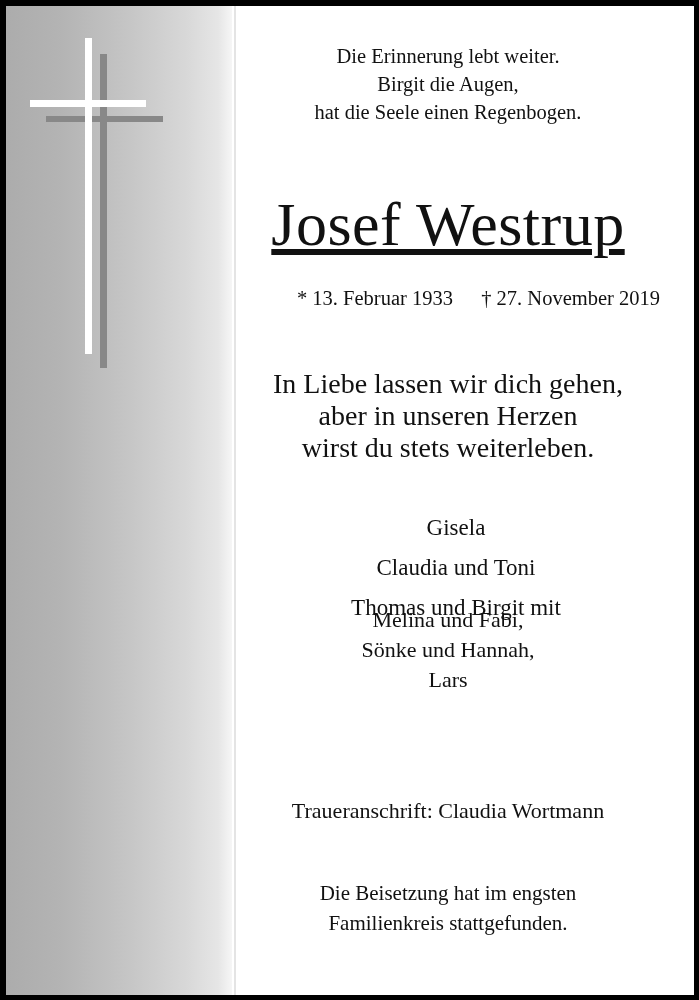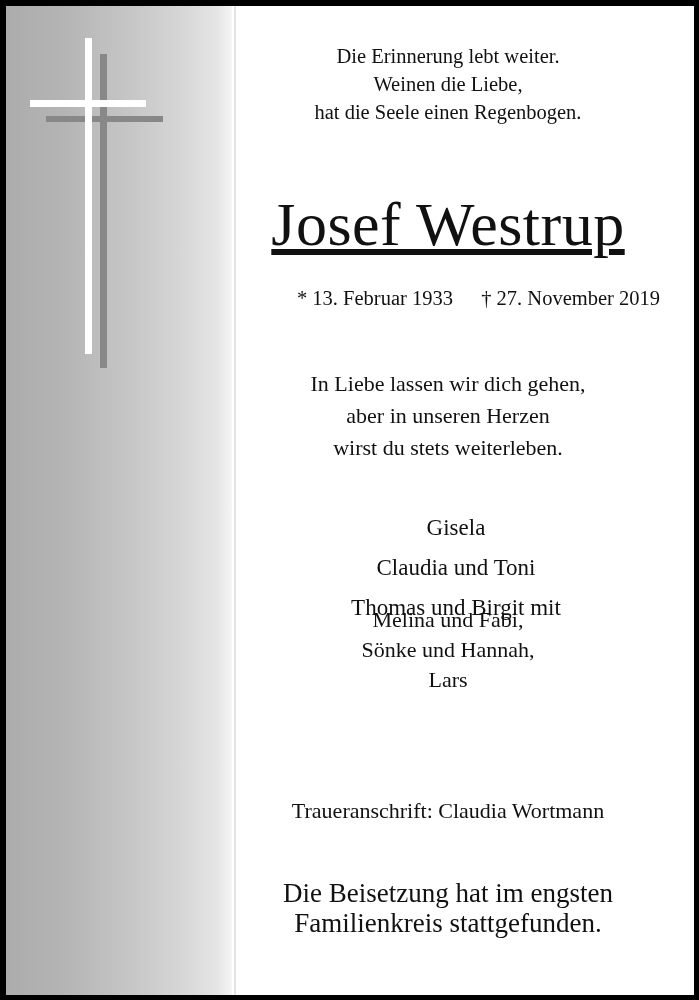--- a/index.html
+++ b/index.html
@@ -20,46 +20,46 @@
     .white { background: #fff; }
     .content {
       position: absolute; left: 230px; top: 0; width: 424px; height: 100%;
       font-family: "Liberation Serif", "DejaVu Serif", serif; color: #111; text-align: center;
     }
     .blk { position: absolute; left: 0; width: 100%; }
     .line { display: block; white-space: nowrap; }
     .verse { top: 36px; font-size: 20.5px; line-height: 28px; }
     .name { top: 182px; font-size: 62px; line-height: 72px; letter-spacing: 0.5px; text-decoration: underline; }
     .dates { top: 278px; font-size: 20.5px; line-height: 28px; left: -40px; width: calc(100% + 40px); text-align: right; }
-    .quote { top: 362px; font-size: 22px; line-height: 32px; }
+    .quote { top: 362px; font-size: 28px; line-height: 32px; }
     .fam1 { top: 502px; font-size: 23px; line-height: 40px; padding-left: 8px; }
     .fam2 { top: 586px; font-size: 22px; line-height: 30px; margin-top: 13px; }
     .addr { top: 790px; font-size: 22px; line-height: 30px; }
-    .burial { top: 872px; font-size: 27px; line-height: 30px; font-family: Liberation Serif, serif; }
+    .burial { top: 872px; font-size: 21px; line-height: 30px; font-family: Liberation Serif, serif; }
   </style>
 </head>
 <body>
 
 <div class="page">
   <div class="side">
     <div>
       <div class="bar gray" style="left:94px; top:48px; width:7px; height:314px;"></div>
       <div class="bar gray" style="left:40px; top:110px; width:117px; height:6px;"></div>
     </div>
     <div>
       <div class="bar white" style="left:79px; top:32px; width:7px; height:316px;"></div>
       <div class="bar white" style="left:24px; top:94px; width:116px; height:7px;"></div>
     </div>
   </div>
   <div class="side-line"></div>
 
   <div class="content">
     <div class="blk verse">
       <span class="line">Die Erinnerung lebt weiter.</span>
-      <span class="line">Weinen die Liebe,</span>
+      <span class="line">Birgit die Augen,</span>
       <span class="line">hat die Seele einen Regenbogen.</span>
     </div>
 
     <div class="blk name">Josef Westrup</div>
 
     <div class="blk dates">
       <span>*</span>
       <span>13. Februar 1933</span>
       <span style="display:inline-block; width:18px;"></span>
       <span>†</span>

